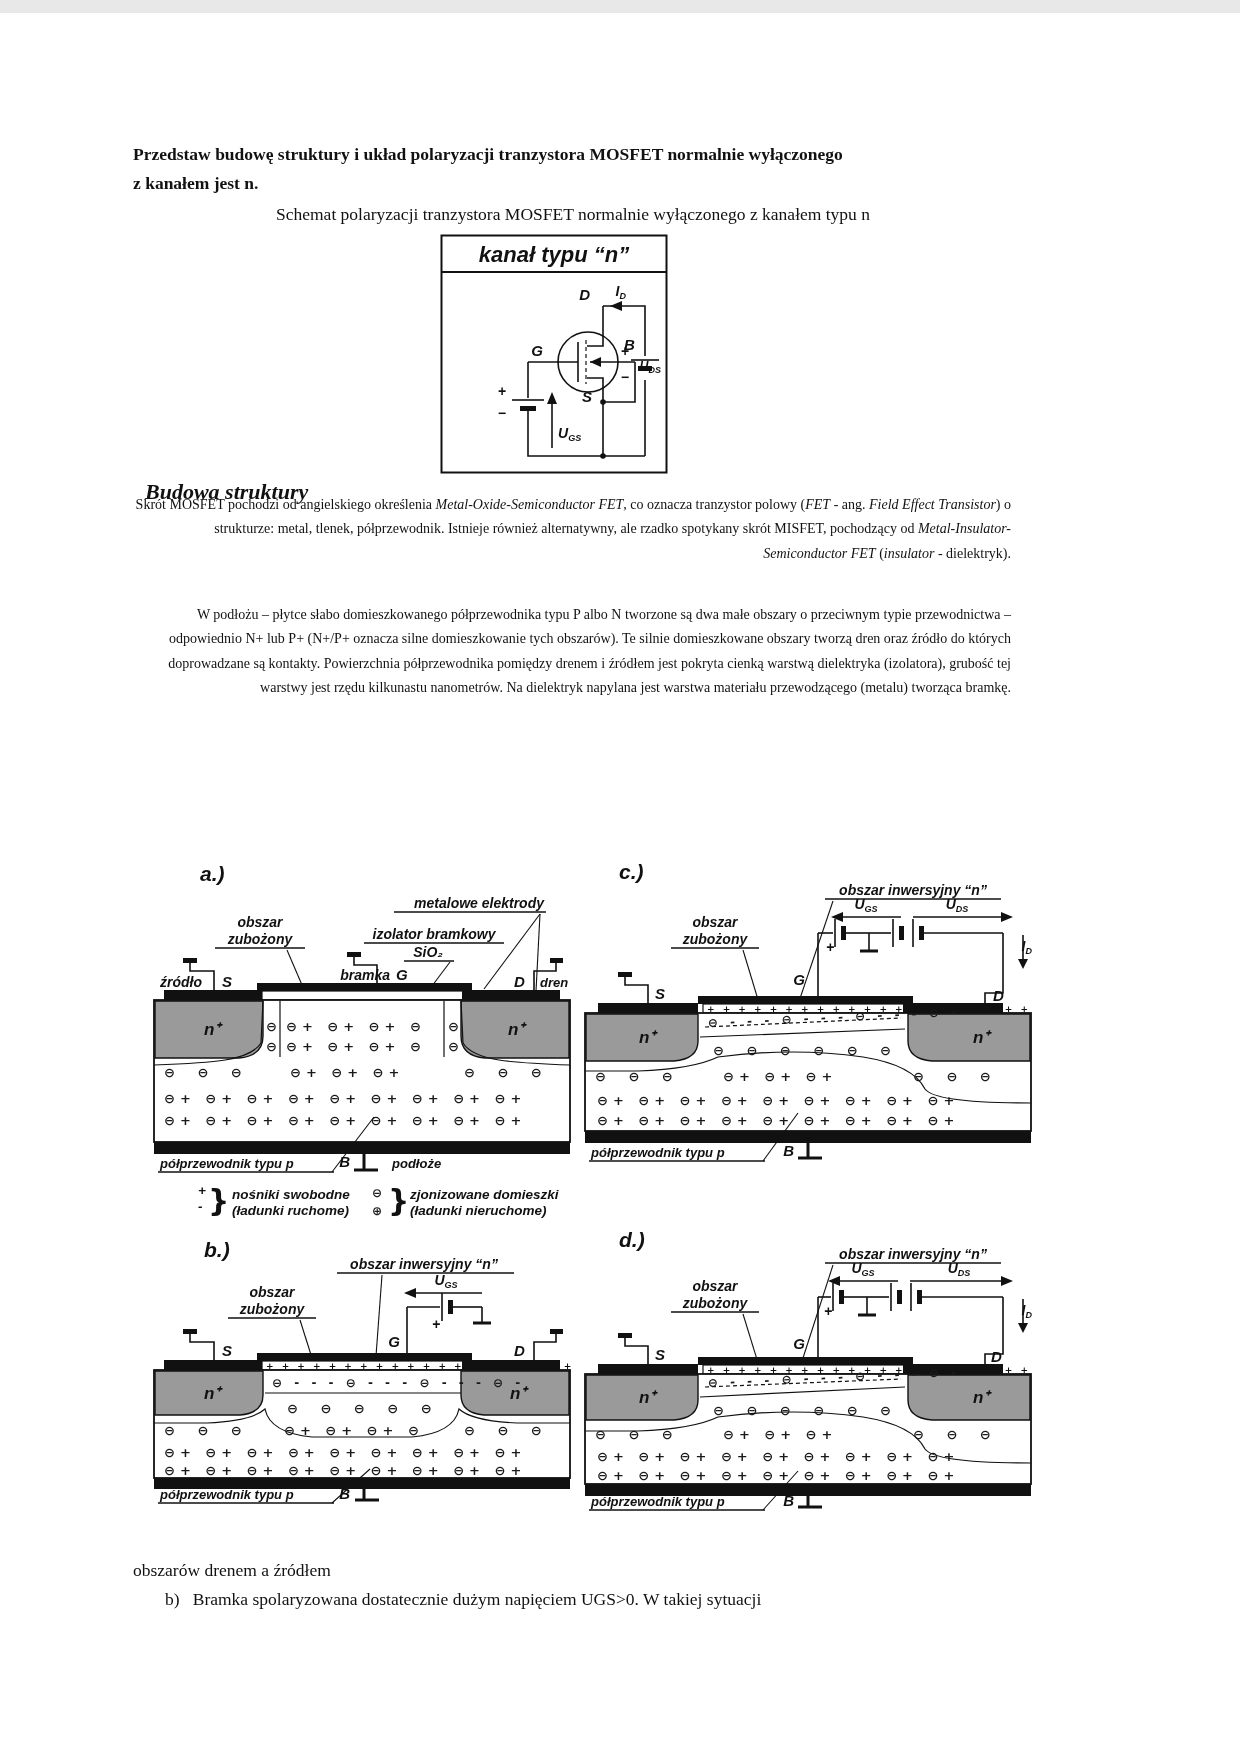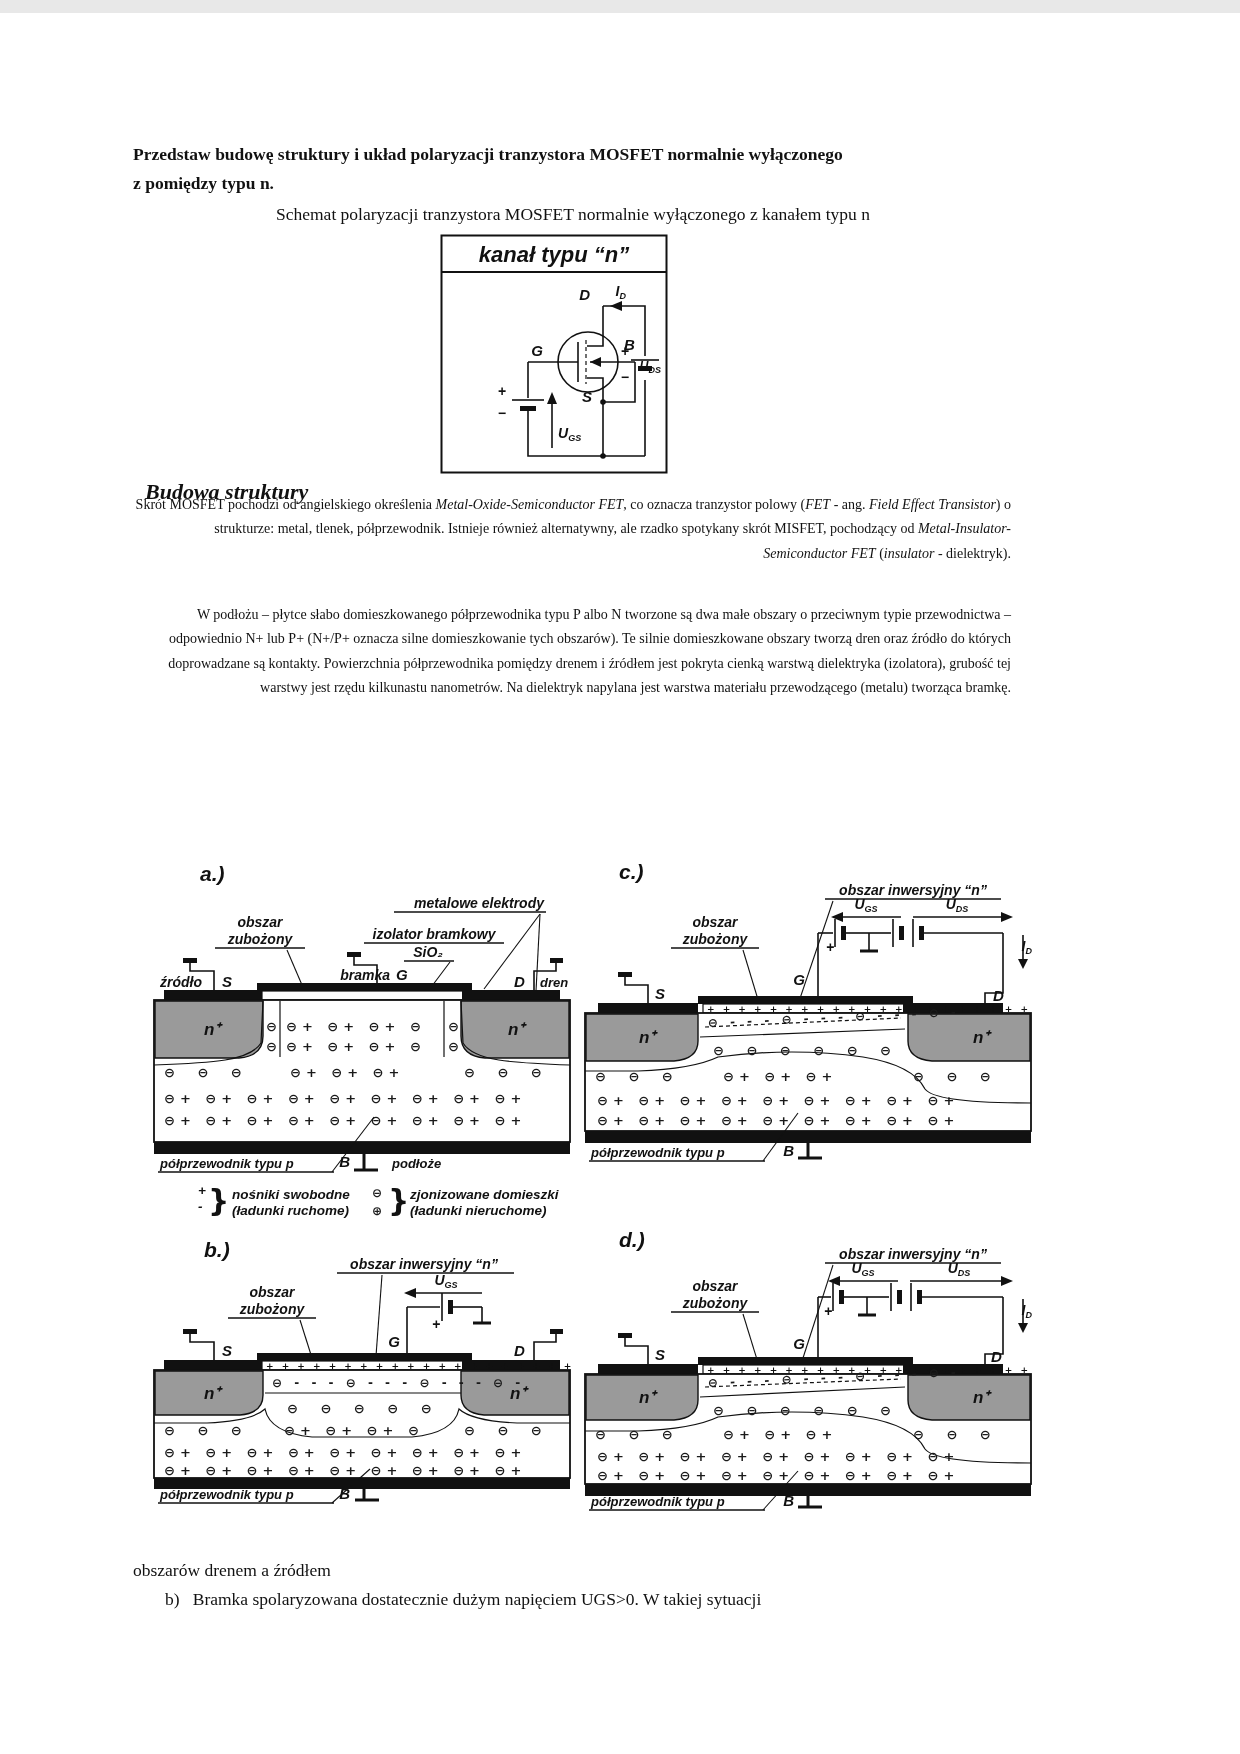--- a/index.html
+++ b/index.html
@@ -36,21 +36,21 @@
   .ctitle{font:italic bold 22px "Liberation Sans",sans-serif;}
   .listline{position:absolute;font-size:17.5px;}
   .dash{stroke:#111;stroke-width:1.2;stroke-dasharray:4 3;fill:none;}
 </style>
 </head>
 <body>
 
 <div class="page">
 
   <div class="tline bold" style="top:131px;">Przedstaw budowę struktury i układ polaryzacji tranzystora MOSFET normalnie wyłączonego</div>
-  <div class="tline bold" style="top:160px;">z pomiędzy typu n.</div>
+  <div class="tline bold" style="top:160px;">z kanałem jest n.</div>
   <div class="tline" style="top:191px;text-align:center;">Schemat polaryzacji tranzystora MOSFET normalnie wyłączonego z kanałem typu n</div>
 
   <svg style="position:absolute;left:440px;top:221px;" width="228" height="240" viewBox="0 0 228 240">
     <rect x="1.5" y="1.5" width="225" height="237" fill="#fff" stroke="#111" stroke-width="2"></rect>
     <text class="ctitle" x="114" y="28" text-anchor="middle">kanał typu “n”</text>
     <line x1="2" y1="38" x2="226" y2="38" stroke="#111" stroke-width="2"></line>
 
     <g>
       <circle cx="148" cy="128" r="30" class="wire" stroke-width="2"></circle>
       <line x1="138" y1="108" x2="138" y2="148" class="wire" stroke-width="2.5"></line>

